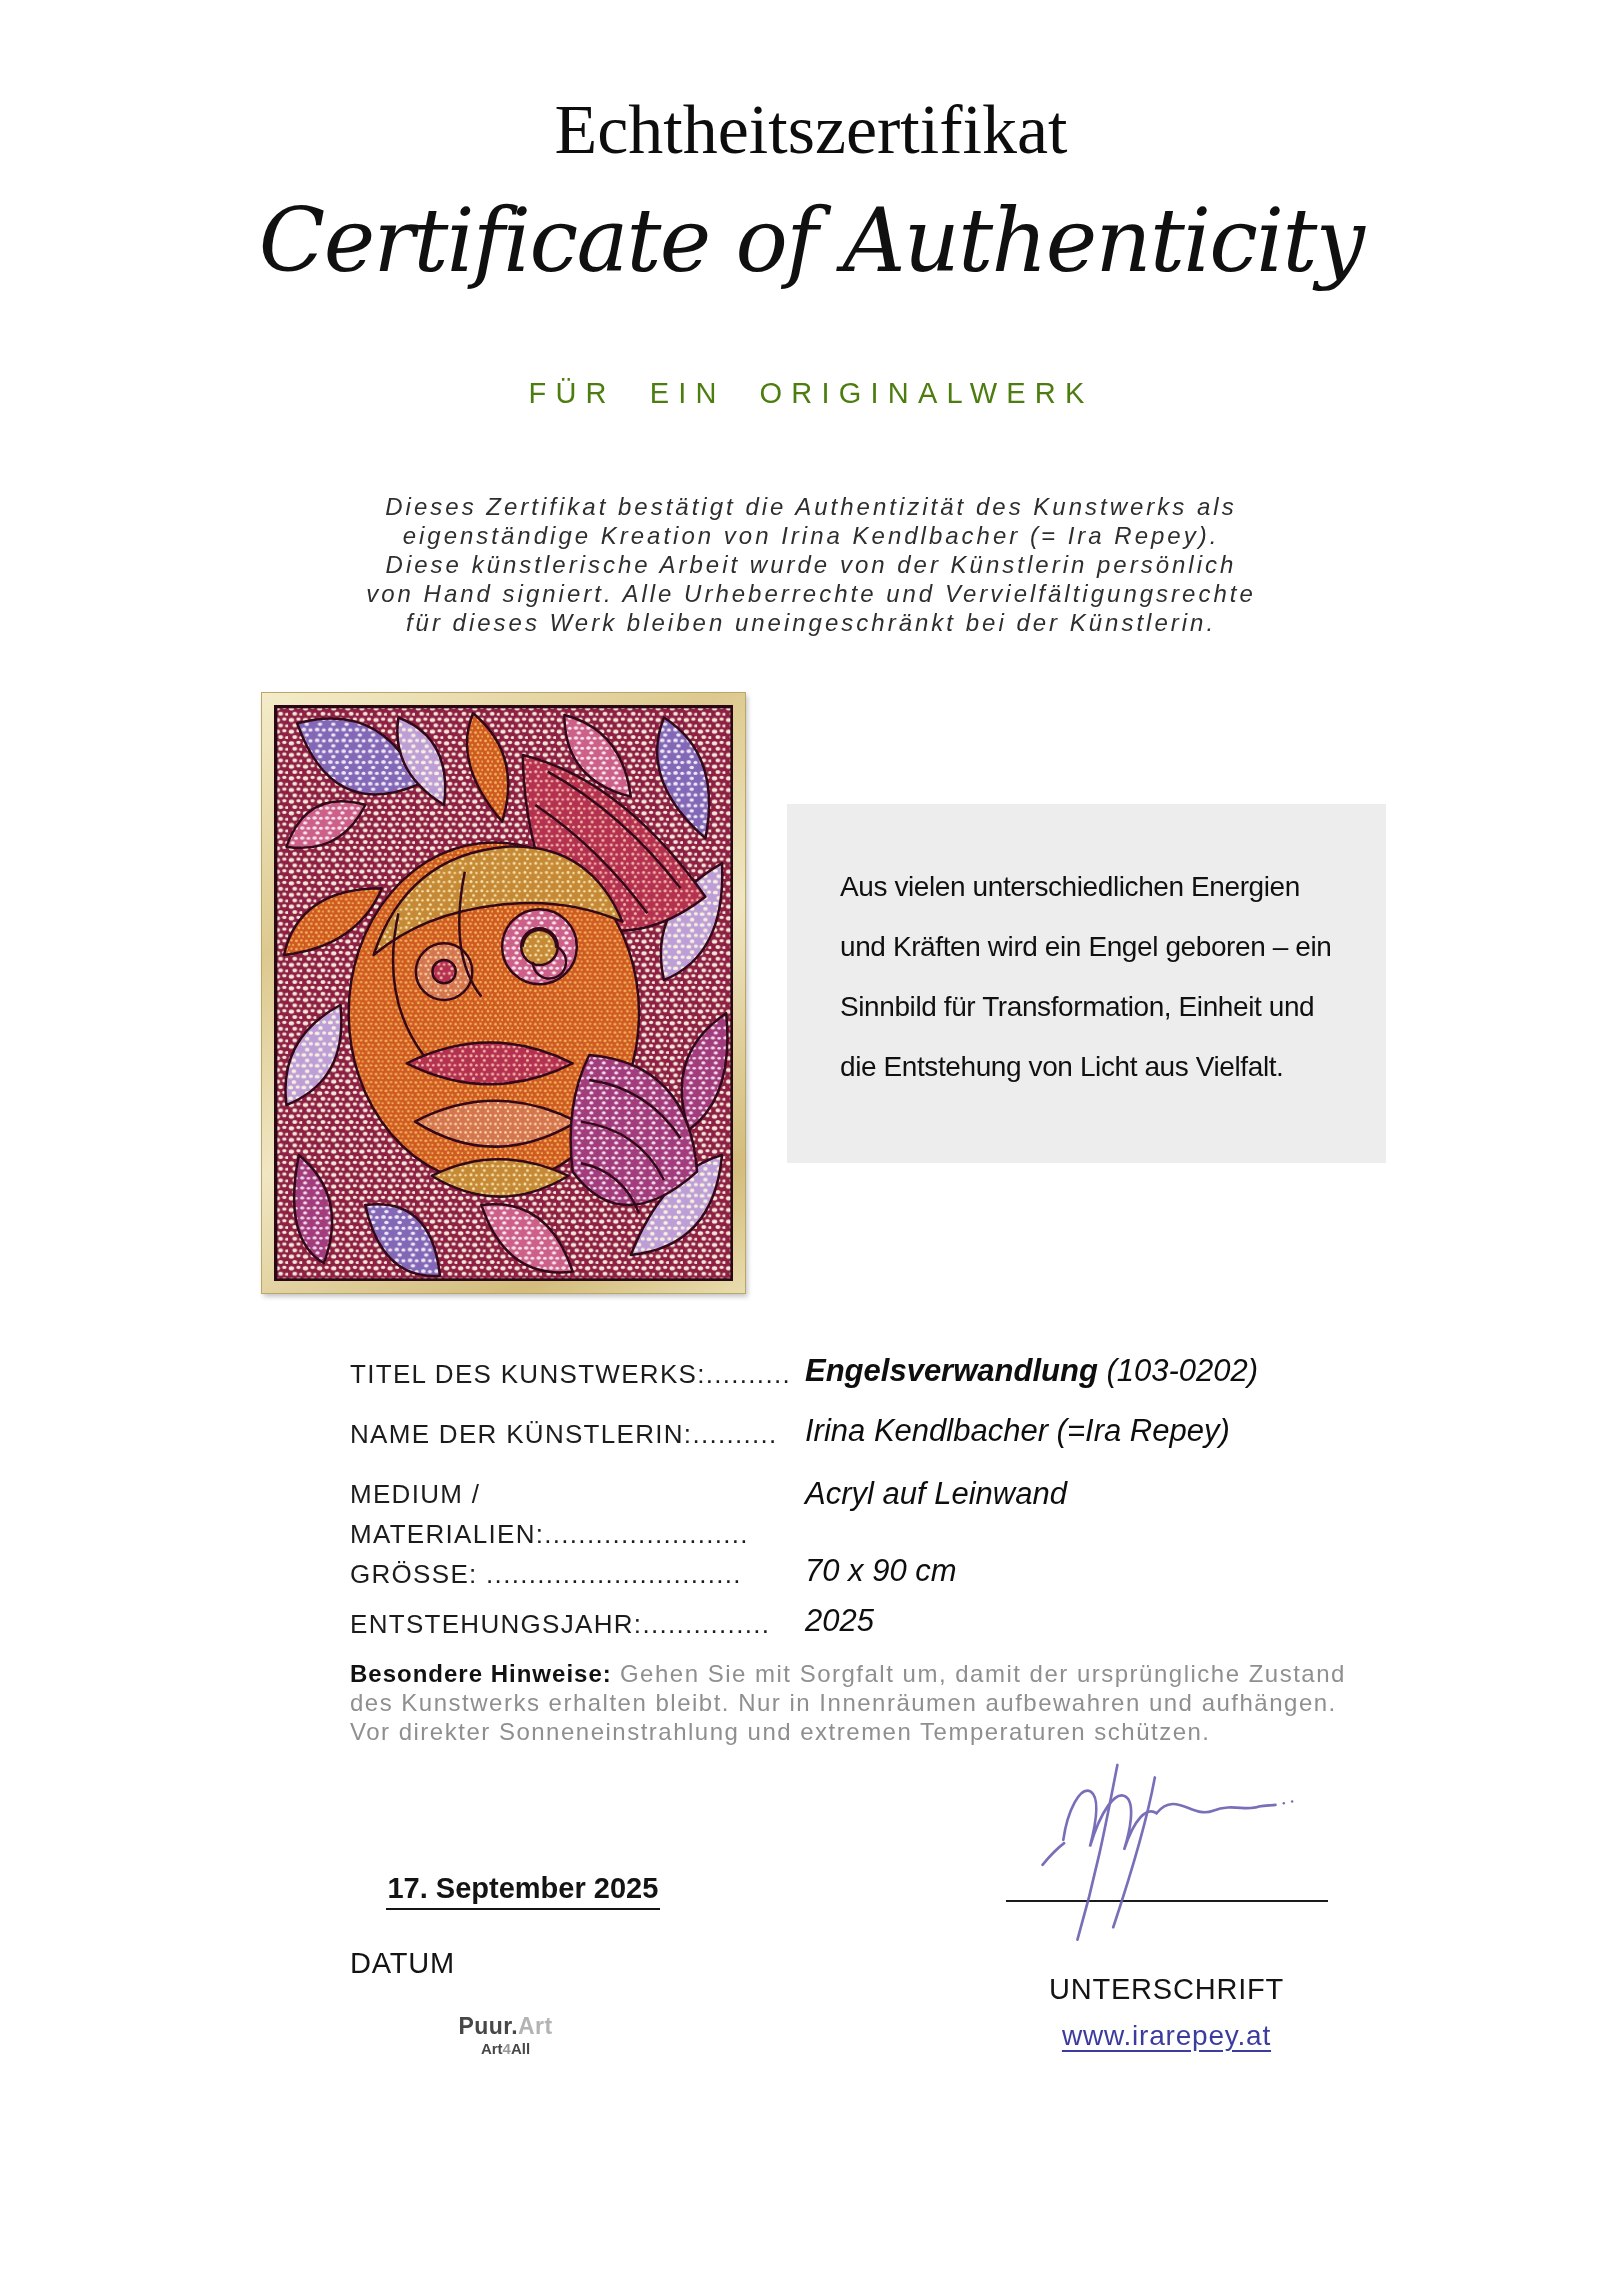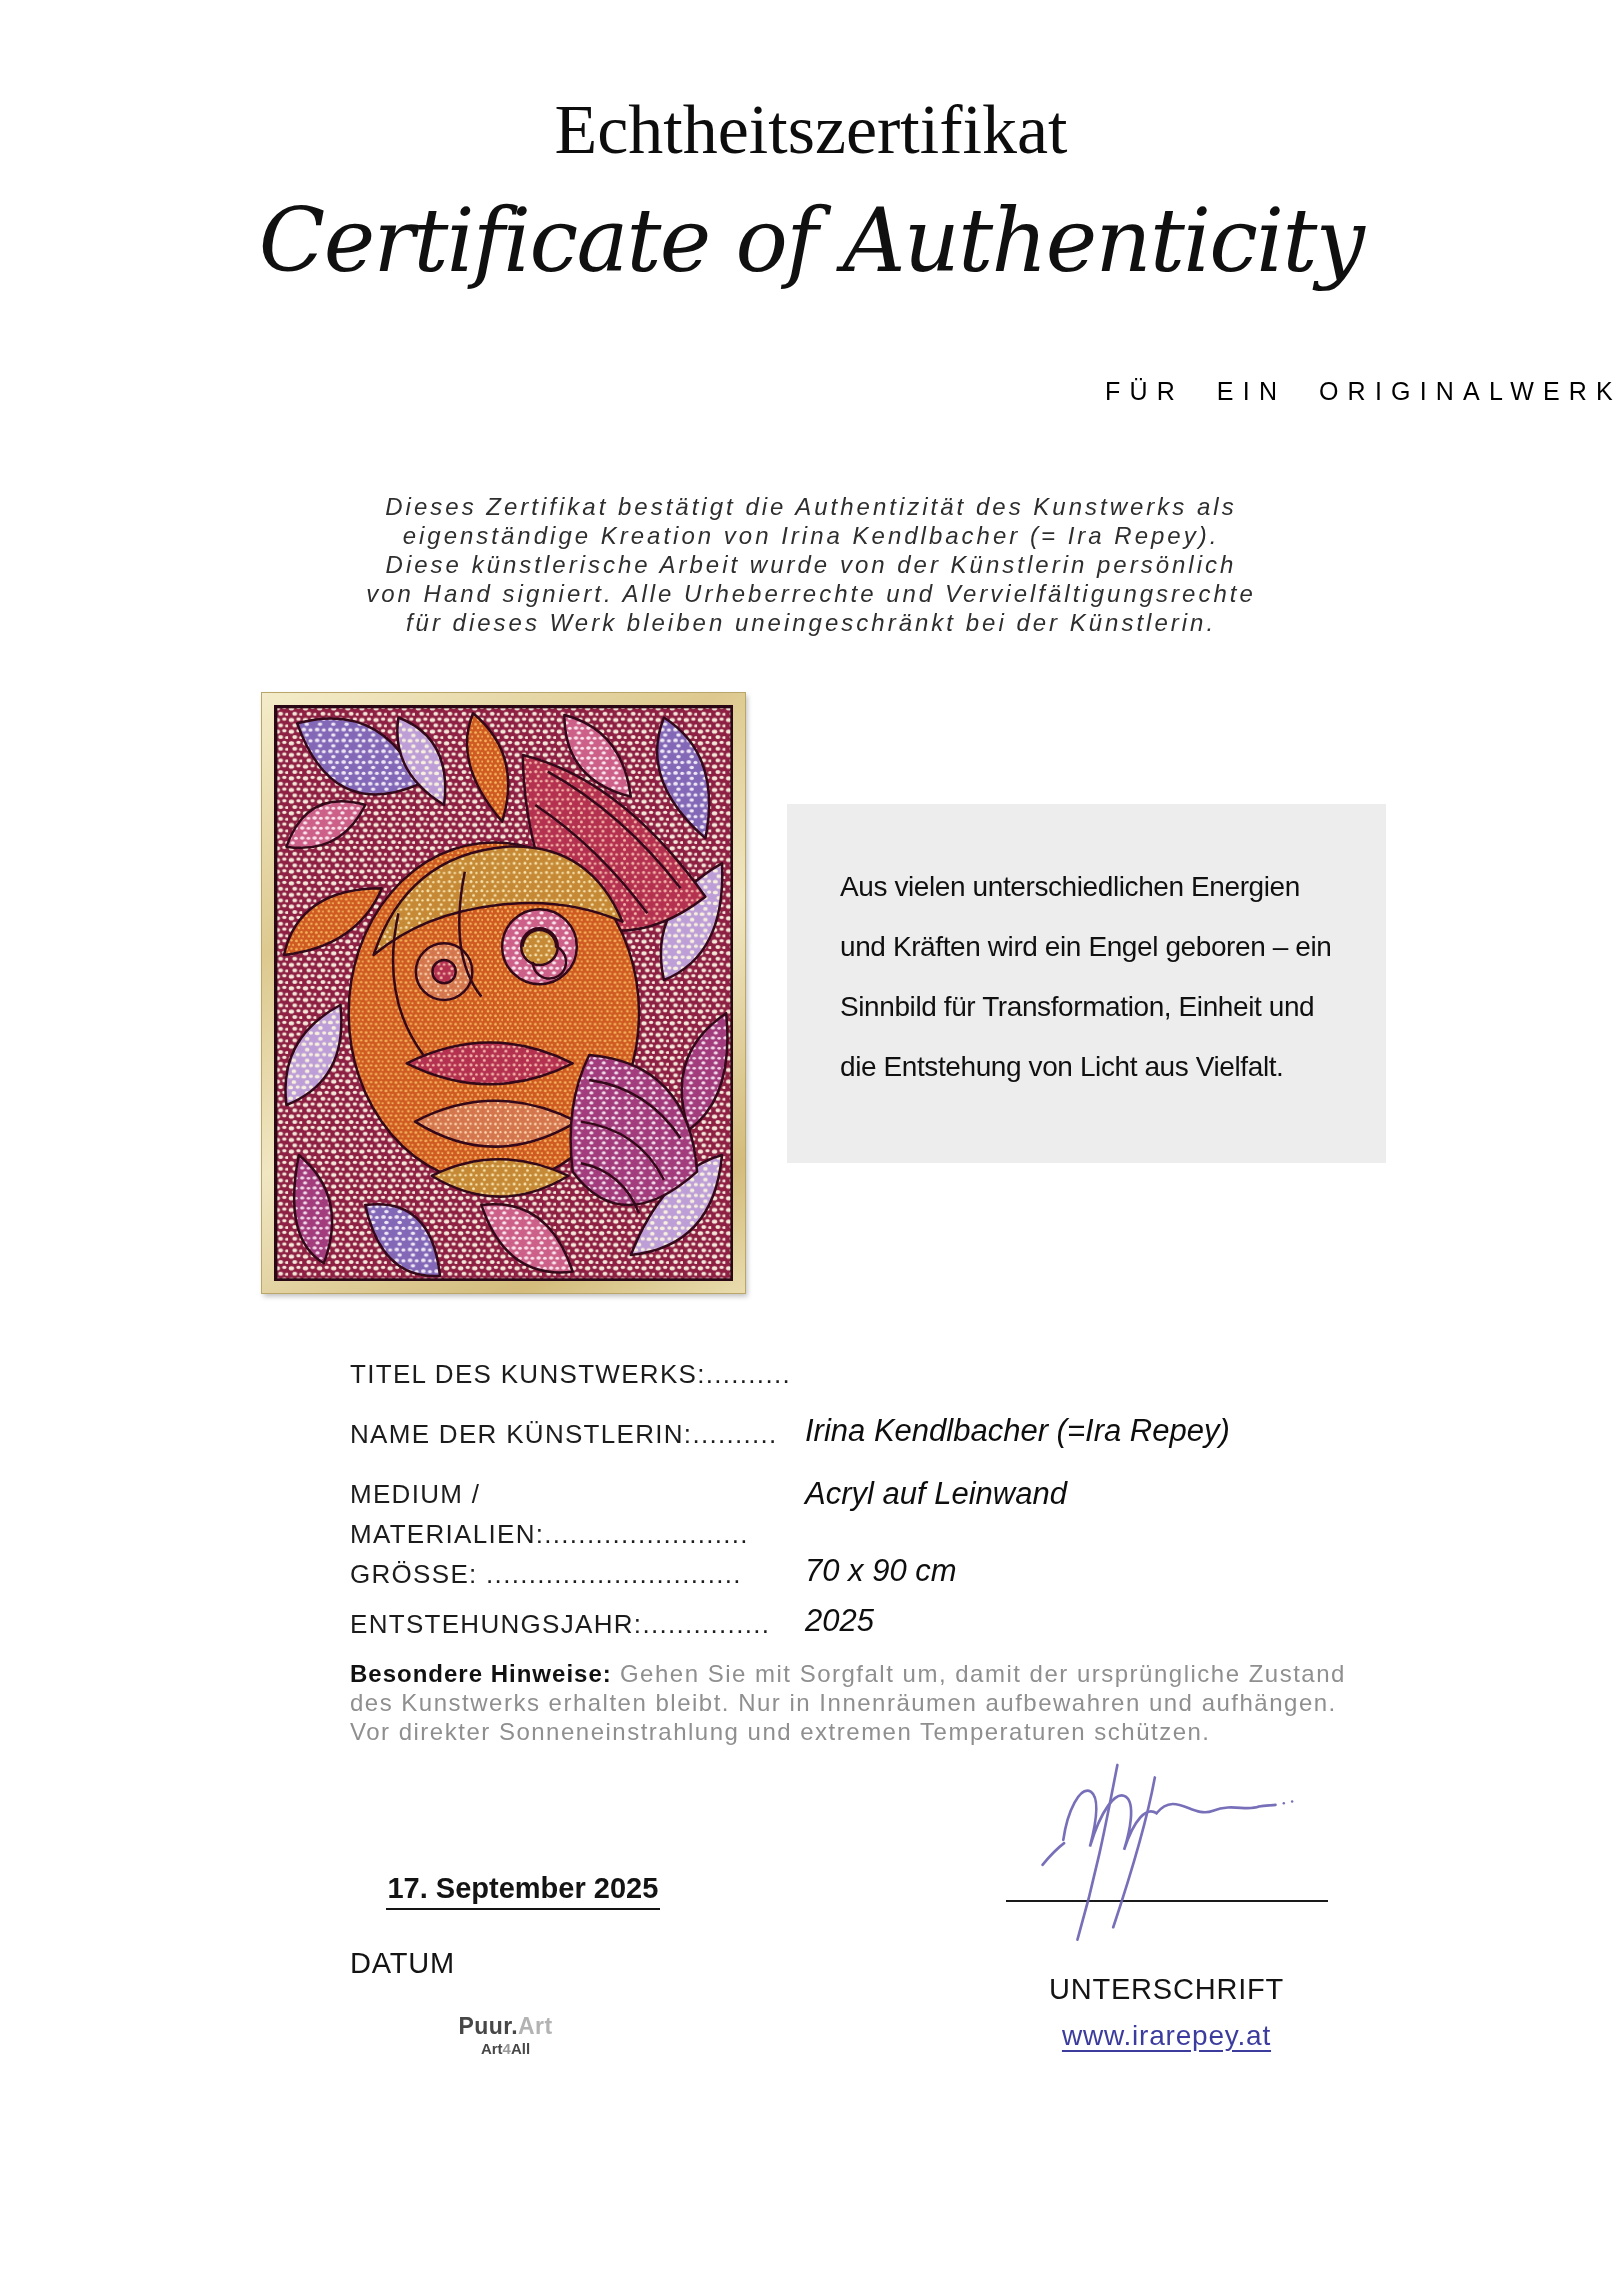--- a/index.html
+++ b/index.html
@@ -19,22 +19,22 @@
   }
   .title-en{
     position:absolute;top:190px;left:0;width:100%;
     text-align:center;margin:0;
     font-family:"DejaVu Serif", serif;
     font-style:italic;font-weight:400;font-size:87px;color:#101010;
     letter-spacing:-1.7px;
   }
   .subtitle{
     position:absolute;top:377px;left:0;width:100%;
-    text-align:right;
-    font-size:25px;font-weight:400;color:#000000;
+    text-align:center;
+    font-size:29px;font-weight:400;color:#4d7c0f;
     letter-spacing:9.2px;word-spacing:16.7px;
   }
   
   .intro{
     position:absolute;top:492px;left:0;width:100%;
     text-align:center;
     font-style:italic;font-size:24px;line-height:29px;
     letter-spacing:3px;color:#2e2e2e;
   }
   
@@ -232,20 +232,21 @@
 
   <div class="quote-box">
     <div class="q-line">Aus vielen unterschiedlichen Energien</div>
     <div class="q-line">und Kräften wird ein Engel geboren – ein</div>
     <div class="q-line">Sinnbild für Transformation, Einheit und</div>
     <div class="q-line">die Entstehung von Licht aus Vielfalt.</div>
   </div>
 
   <div class="fields">
     <div class="f-label" style="top:15px">TITEL DES KUNSTWERKS:..........</div>
+    <div class="f-value" style="top:9.2px"><span class="v-bold">Engelsverwandlung</span><span> (103-0202)</span></div>
 
     <div class="f-label" style="top:75px">NAME DER KÜNSTLERIN:..........</div>
     <div class="f-value" style="top:69px">Irina Kendlbacher (=Ira Repey)</div>
 
     <div class="f-label" style="top:135px">MEDIUM /</div>
     <div class="f-label" style="top:175px">MATERIALIEN:........................</div>
     <div class="f-value" style="top:132px">Acryl auf Leinwand</div>
 
     <div class="f-label" style="top:215px">GRÖSSE: ..............................</div>
     <div class="f-value" style="top:209px">70 x 90 cm</div>

